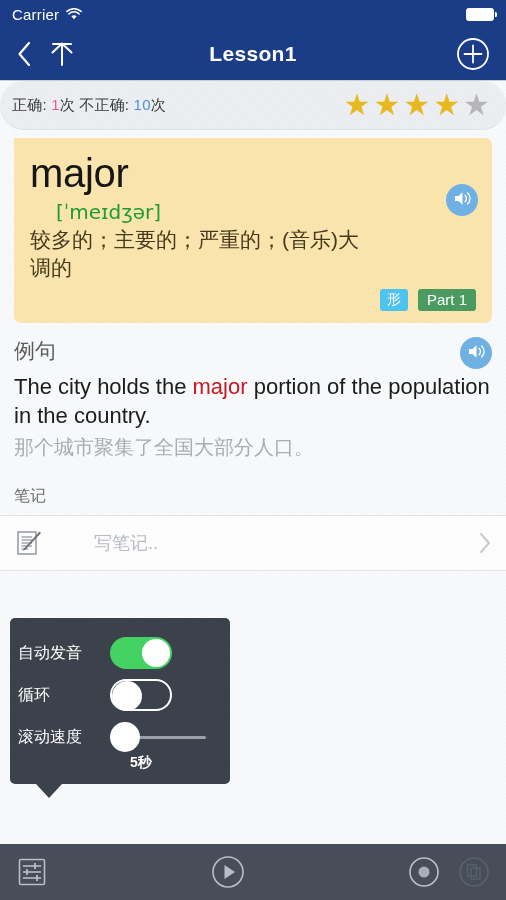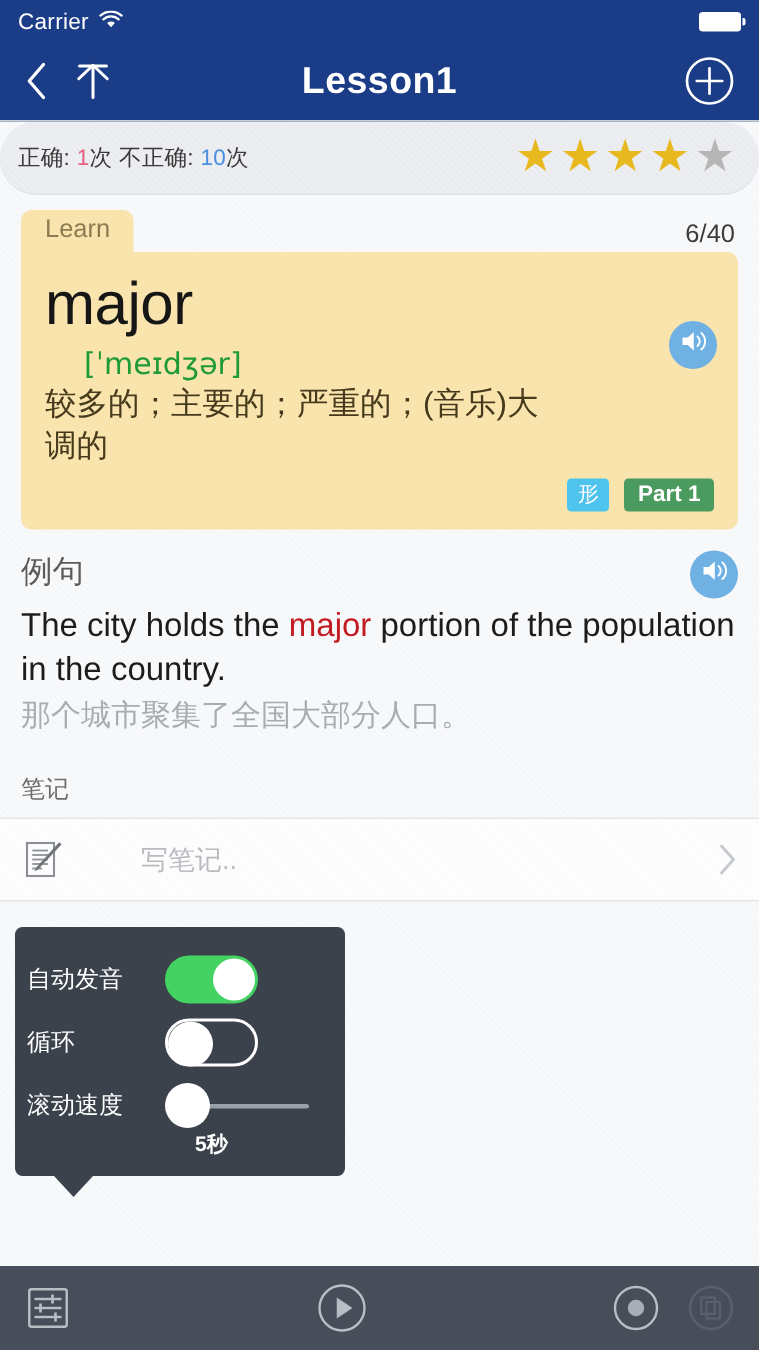--- a/index.html
+++ b/index.html
@@ -79,21 +79,21 @@
     position: relative;
     flex: 0 0 auto;
     border-bottom: 1px solid #c9cdd4;
   }
   .nav-left { display: flex; align-items: center; gap: 14px; z-index: 2; }
   .nav-title {
     position: absolute;
     left: 0; right: 0;
     text-align: center;
     color: #ffffff;
-    font-size: 25px;
+    font-size: 21px;
     font-weight: bold;
     letter-spacing: 0.3px;
     pointer-events: none;
   }
   .nav-right { margin-left: auto; z-index: 2; display:flex; align-items:center; }
   .icon-btn { cursor: pointer; line-height: 0; }
 
   
   .statsbar {
     height: 48px;
@@ -184,21 +184,21 @@
     margin-top: 6px;
   }
   .tag {
     color: #ffffff;
     font-size: 14px;
     padding: 2px 7px;
     border-radius: 3px;
     line-height: 1.25;
   }
   .tag.pos { background: #4ec3ed; }
-  .tag.part { background: #4b9a5f; font-weight: bold; padding: 2px 9px; font-size: 15px; }
+  .tag.part { background: #4b9a5f; font-weight: normal; padding: 2px 9px; font-size: 15px; }
   .speaker {
     width: 32px; height: 32px;
     border-radius: 50%;
     background: #6fb1e3;
     display: flex;
     align-items: center;
     justify-content: center;
     cursor: pointer;
   }
   .speaker.card-sp { position: absolute; right: 14px; top: 46px; }
@@ -407,24 +407,20 @@
       <span class="star">★</span>
       <span class="star">★</span>
       <span class="star">★</span>
       <span class="star off">★</span>
     </div>
   </div>
 
   <div class="content">
 
     <div class="card-wrap">
-      <div class="card-tabrow">
-        <div class="card-tab">Learn</div>
-        <div class="card-counter">6/40</div>
-      </div>
       <div class="wordcard">
         <div class="word">major</div>
         <div class="phonetic">[ˈmeɪdʒər]</div>
         <div class="definition">较多的；主要的；严重的；(音乐)大调的</div>
         <div class="tagrow">
           <span class="tag pos">形</span>
           <span class="tag part">Part 1</span>
         </div>
         <div class="speaker card-sp">
           <span>

